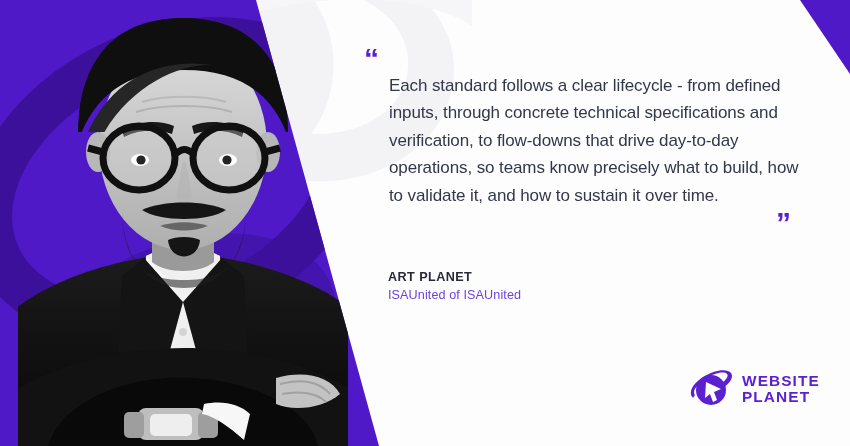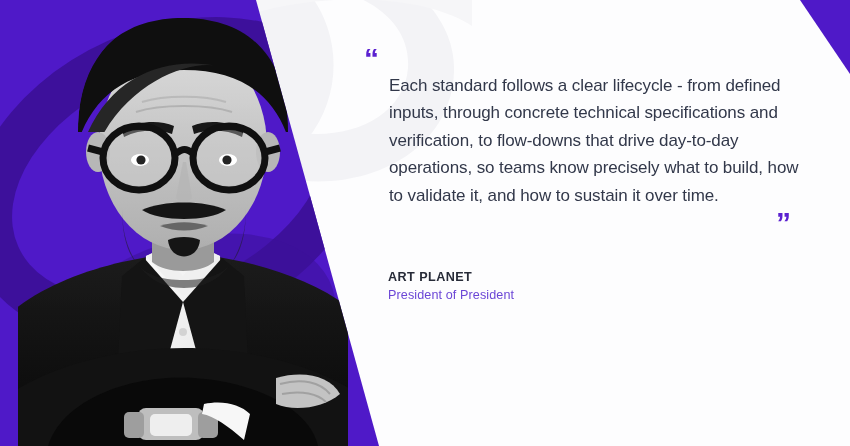--- a/index.html
+++ b/index.html
@@ -305,17 +305,29 @@
   </div>
 
   <div class="quote-block">
     <div class="quote-open">“</div>
     <p class="quote-text">Each standard follows a clear lifecycle - from defined inputs, through concrete technical specifications and verification, to flow-downs that drive day-to-day operations, so teams know precisely what to build, how to validate it, and how to sustain it over time.</p>
     <div class="quote-close">”</div>
   </div>
 
   <div class="attribution">
     <p class="author-name">ART PLANET</p>
-    <p class="author-role">President of President</p>
-  </div>
-
+    <p class="author-role">ISAUnited of ISAUnited</p>
+  </div>
+
+  <div class="brand">
+    <svg class="brand-mark" viewBox="0 0 44 40" xmlns="http://www.w3.org/2000/svg" aria-hidden="true">
+      <circle cx="21" cy="21" r="15" fill="#5b21d0"></circle>
+      <path d="M3 29 C -2 24 2 15 13 8 C 24 1 37 -1 41 4 C 44 8 40 14 33 19
+               L 31 15 C 36 11 39 7 37 5 C 34 2 24 4 15 10 C 6 16 2 23 5 26 Z" fill="#5b21d0"></path>
+      <path d="M16 13 L31 20 L24 23 L27 31 L23 33 L20 25 L15 29 Z" fill="#ffffff"></path>
+    </svg>
+    <div class="brand-words">
+      <span>WEBSITE</span>
+      <span>PLANET</span>
+    </div>
+  </div>
 
 </div>
 
 </body></html>

